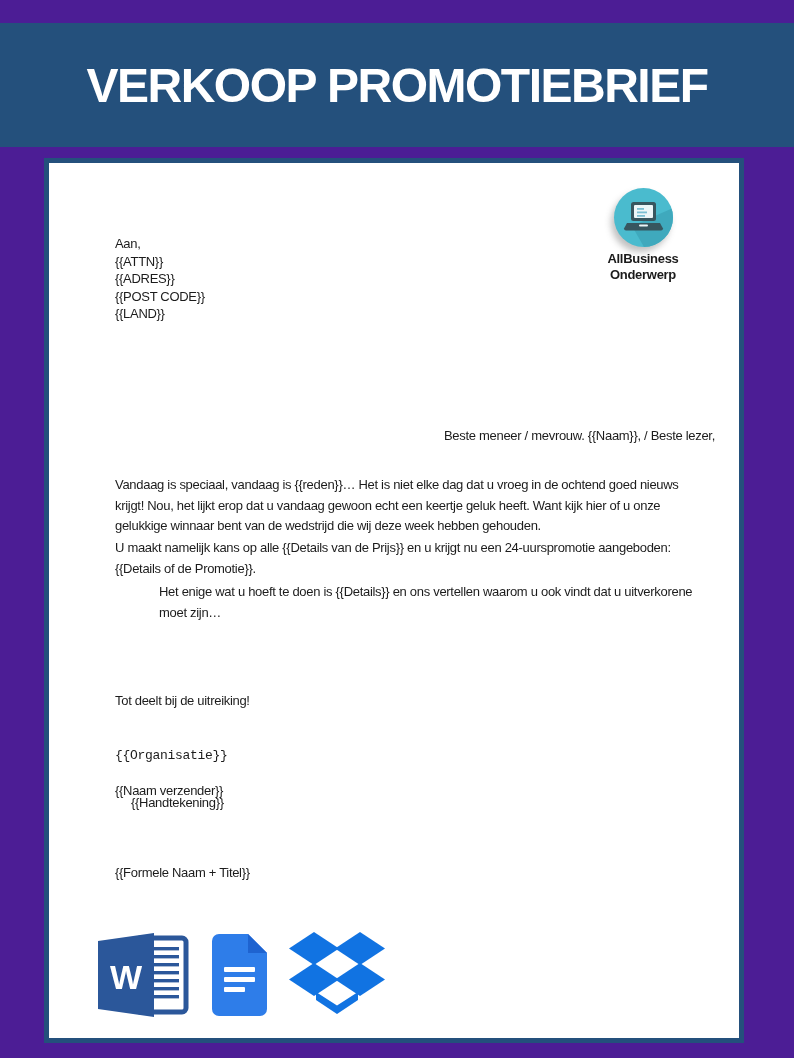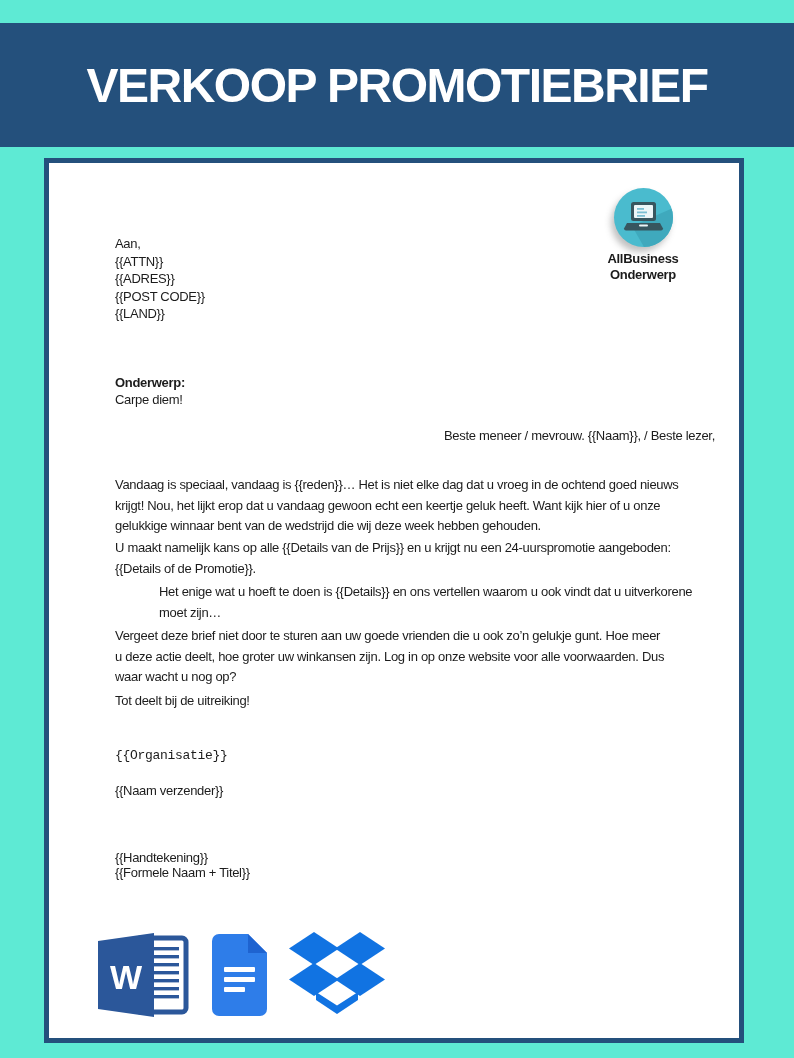--- a/index.html
+++ b/index.html
@@ -1,18 +1,18 @@
 <!DOCTYPE html>
 <html><head>
 <meta charset="utf-8">
 <style>
   html,body{margin:0;padding:0;background:#00AEEF;}
   .canvas{
     position:relative;width:794px;height:1058px;margin:0 auto;
-    background:#5eead4;overflow:hidden;
+    background:#4c1d95;overflow:hidden;
     font-family:"Liberation Sans",sans-serif;
   }
   
   .band{
     position:absolute;left:0;top:23px;width:794px;height:124px;
     background:#24507C;display:flex;align-items:center;justify-content:center;
   }
   .band-title{
     color:#ffffff;font-weight:bold;font-size:48px;letter-spacing:-1.5px;
     white-space:nowrap;
@@ -32,21 +32,21 @@
   .subject{top:193px;line-height:17.5px;}
   .subject .lbl{font-weight:bold;}
   .salutation{top:263px;line-height:20.5px;text-align:right;}
   .p1{top:312px;line-height:20.5px;}
   .p2{top:375px;line-height:20.5px;}
   .p3{top:419px;line-height:20.5px;margin-left:44px;}
   .p4{top:463px;line-height:20.5px;}
   .closing{top:528px;line-height:20.5px;}
   .sig0{top:585px;font-family:Liberation Mono, monospace;}
   .sig1{top:620px;}
-  .sig2{top:687px;}
+  .sig2{top:632px;margin-left:16px;}
   .sig3{top:702px;}
   
   .logo{
     position:absolute;top:25px;right:36px;width:120px;
     display:flex;flex-direction:column;align-items:center;
   }
   .logo-circle{
     width:59px;height:59px;border-radius:50%;background:#4ABBCE;
     overflow:hidden;position:relative;
     box-shadow:-3px 5px 6px rgba(120,120,120,0.45);
@@ -93,37 +93,30 @@
           <div>Onderwerp</div>
         </div>
       </div>
 
       <div class="txt address">Aan,
 {{ATTN}}
 {{ADRES}}
 {{POST CODE}}
 {{LAND}}</div>
 
-      <div class="txt subject">
-        <span class="lbl">Onderwerp:</span>
-        <span>Carpe diem!</span>
-      </div>
 
       <div class="txt salutation">Beste meneer / mevrouw. {{Naam}},  / Beste lezer,</div>
 
       <div class="txt p1">Vandaag is speciaal, vandaag is {{reden}}… Het is niet elke dag dat u vroeg in de ochtend goed nieuws
 krijgt! Nou, het lijkt erop dat u vandaag gewoon echt een keertje geluk heeft. Want kijk hier of u onze
 gelukkige winnaar bent van de wedstrijd die wij deze week hebben gehouden.</div>
       <div class="txt p2">U maakt namelijk kans op alle {{Details van de Prijs}} en u krijgt nu een 24-uurspromotie aangeboden:
 {{Details of de Promotie}}.</div>
       <div class="txt p3">Het enige wat u hoeft te doen is {{Details}} en ons vertellen waarom u  ook vindt dat u uitverkorene
 moet zijn…</div>
-      <div class="txt p4">Vergeet deze brief niet door te sturen  aan uw goede vrienden die u ook zo’n gelukje gunt.  Hoe meer
-u deze actie deelt, hoe groter uw winkansen zijn. Log in op onze website voor alle voorwaarden. Dus
-waar wacht u nog op?</div>
 
       <div class="txt closing">Tot deelt bij de uitreiking!</div>
 
       <div class="txt sig0">{{Organisatie}}</div>
       <div class="txt sig1">{{Naam verzender}}</div>
       <div class="txt sig2">{{Handtekening}}</div>
       <div class="txt sig3">{{Formele Naam + Titel}}</div>
 
       <div class="formats">
 

